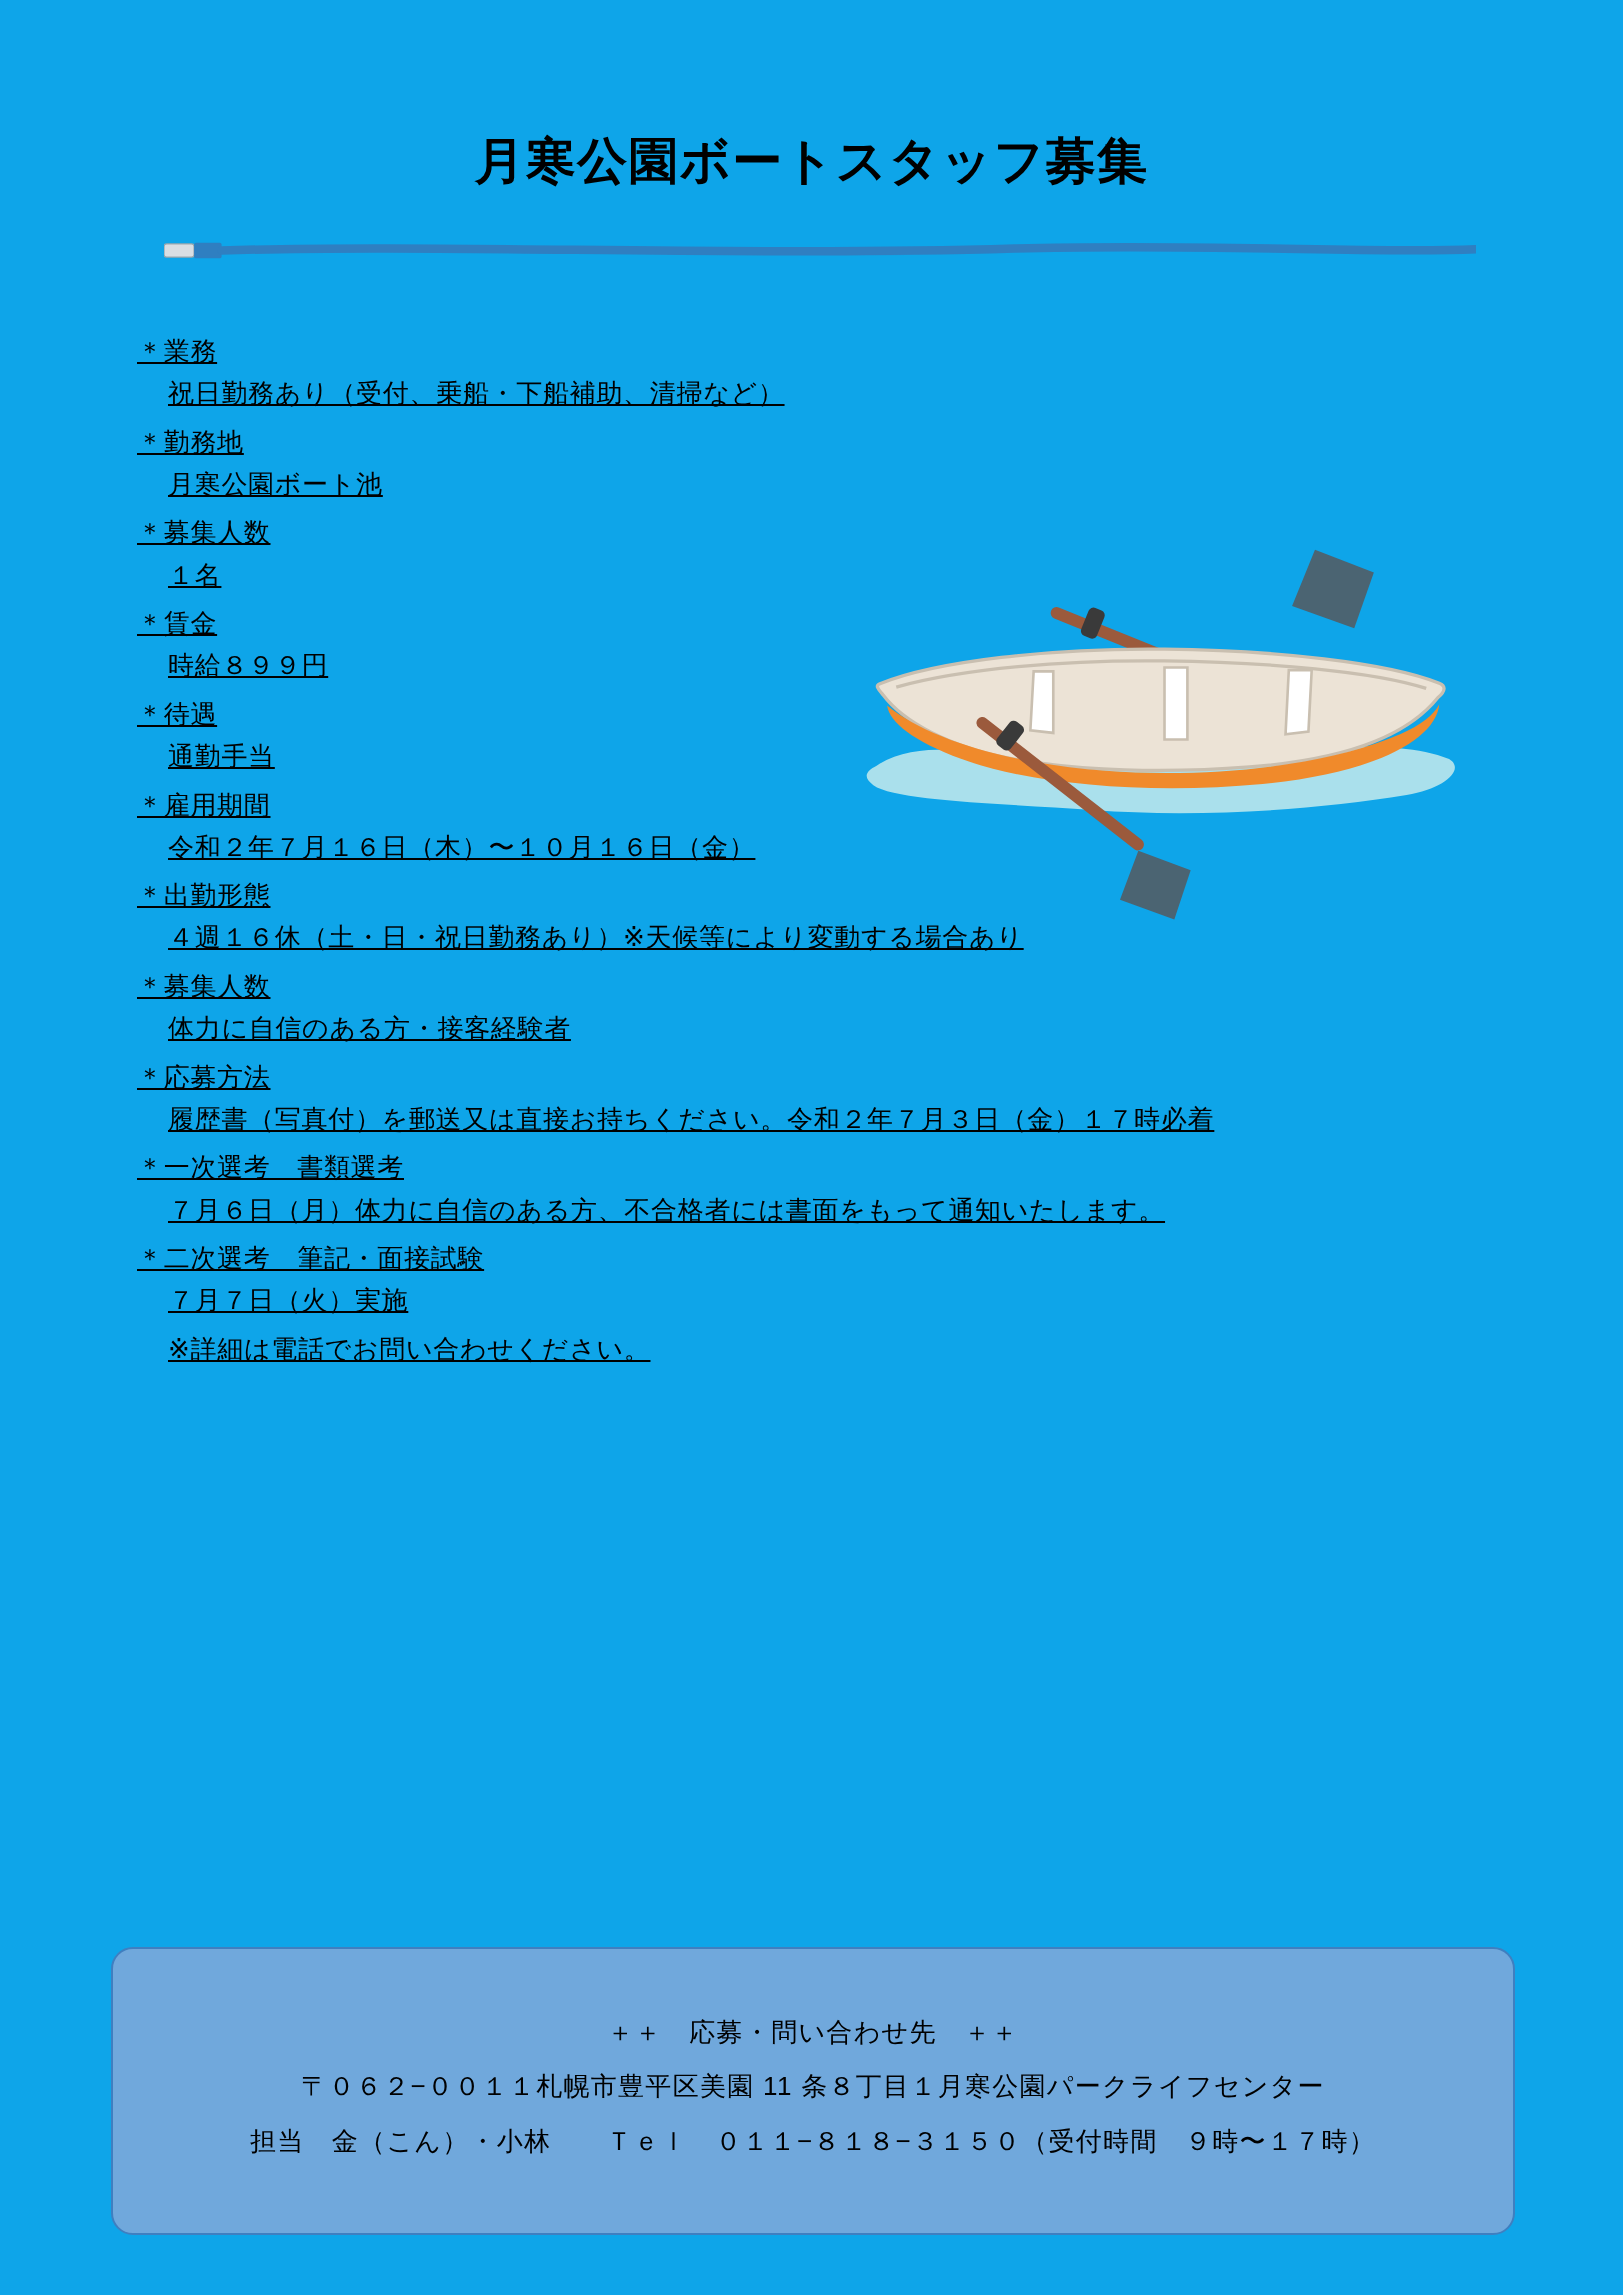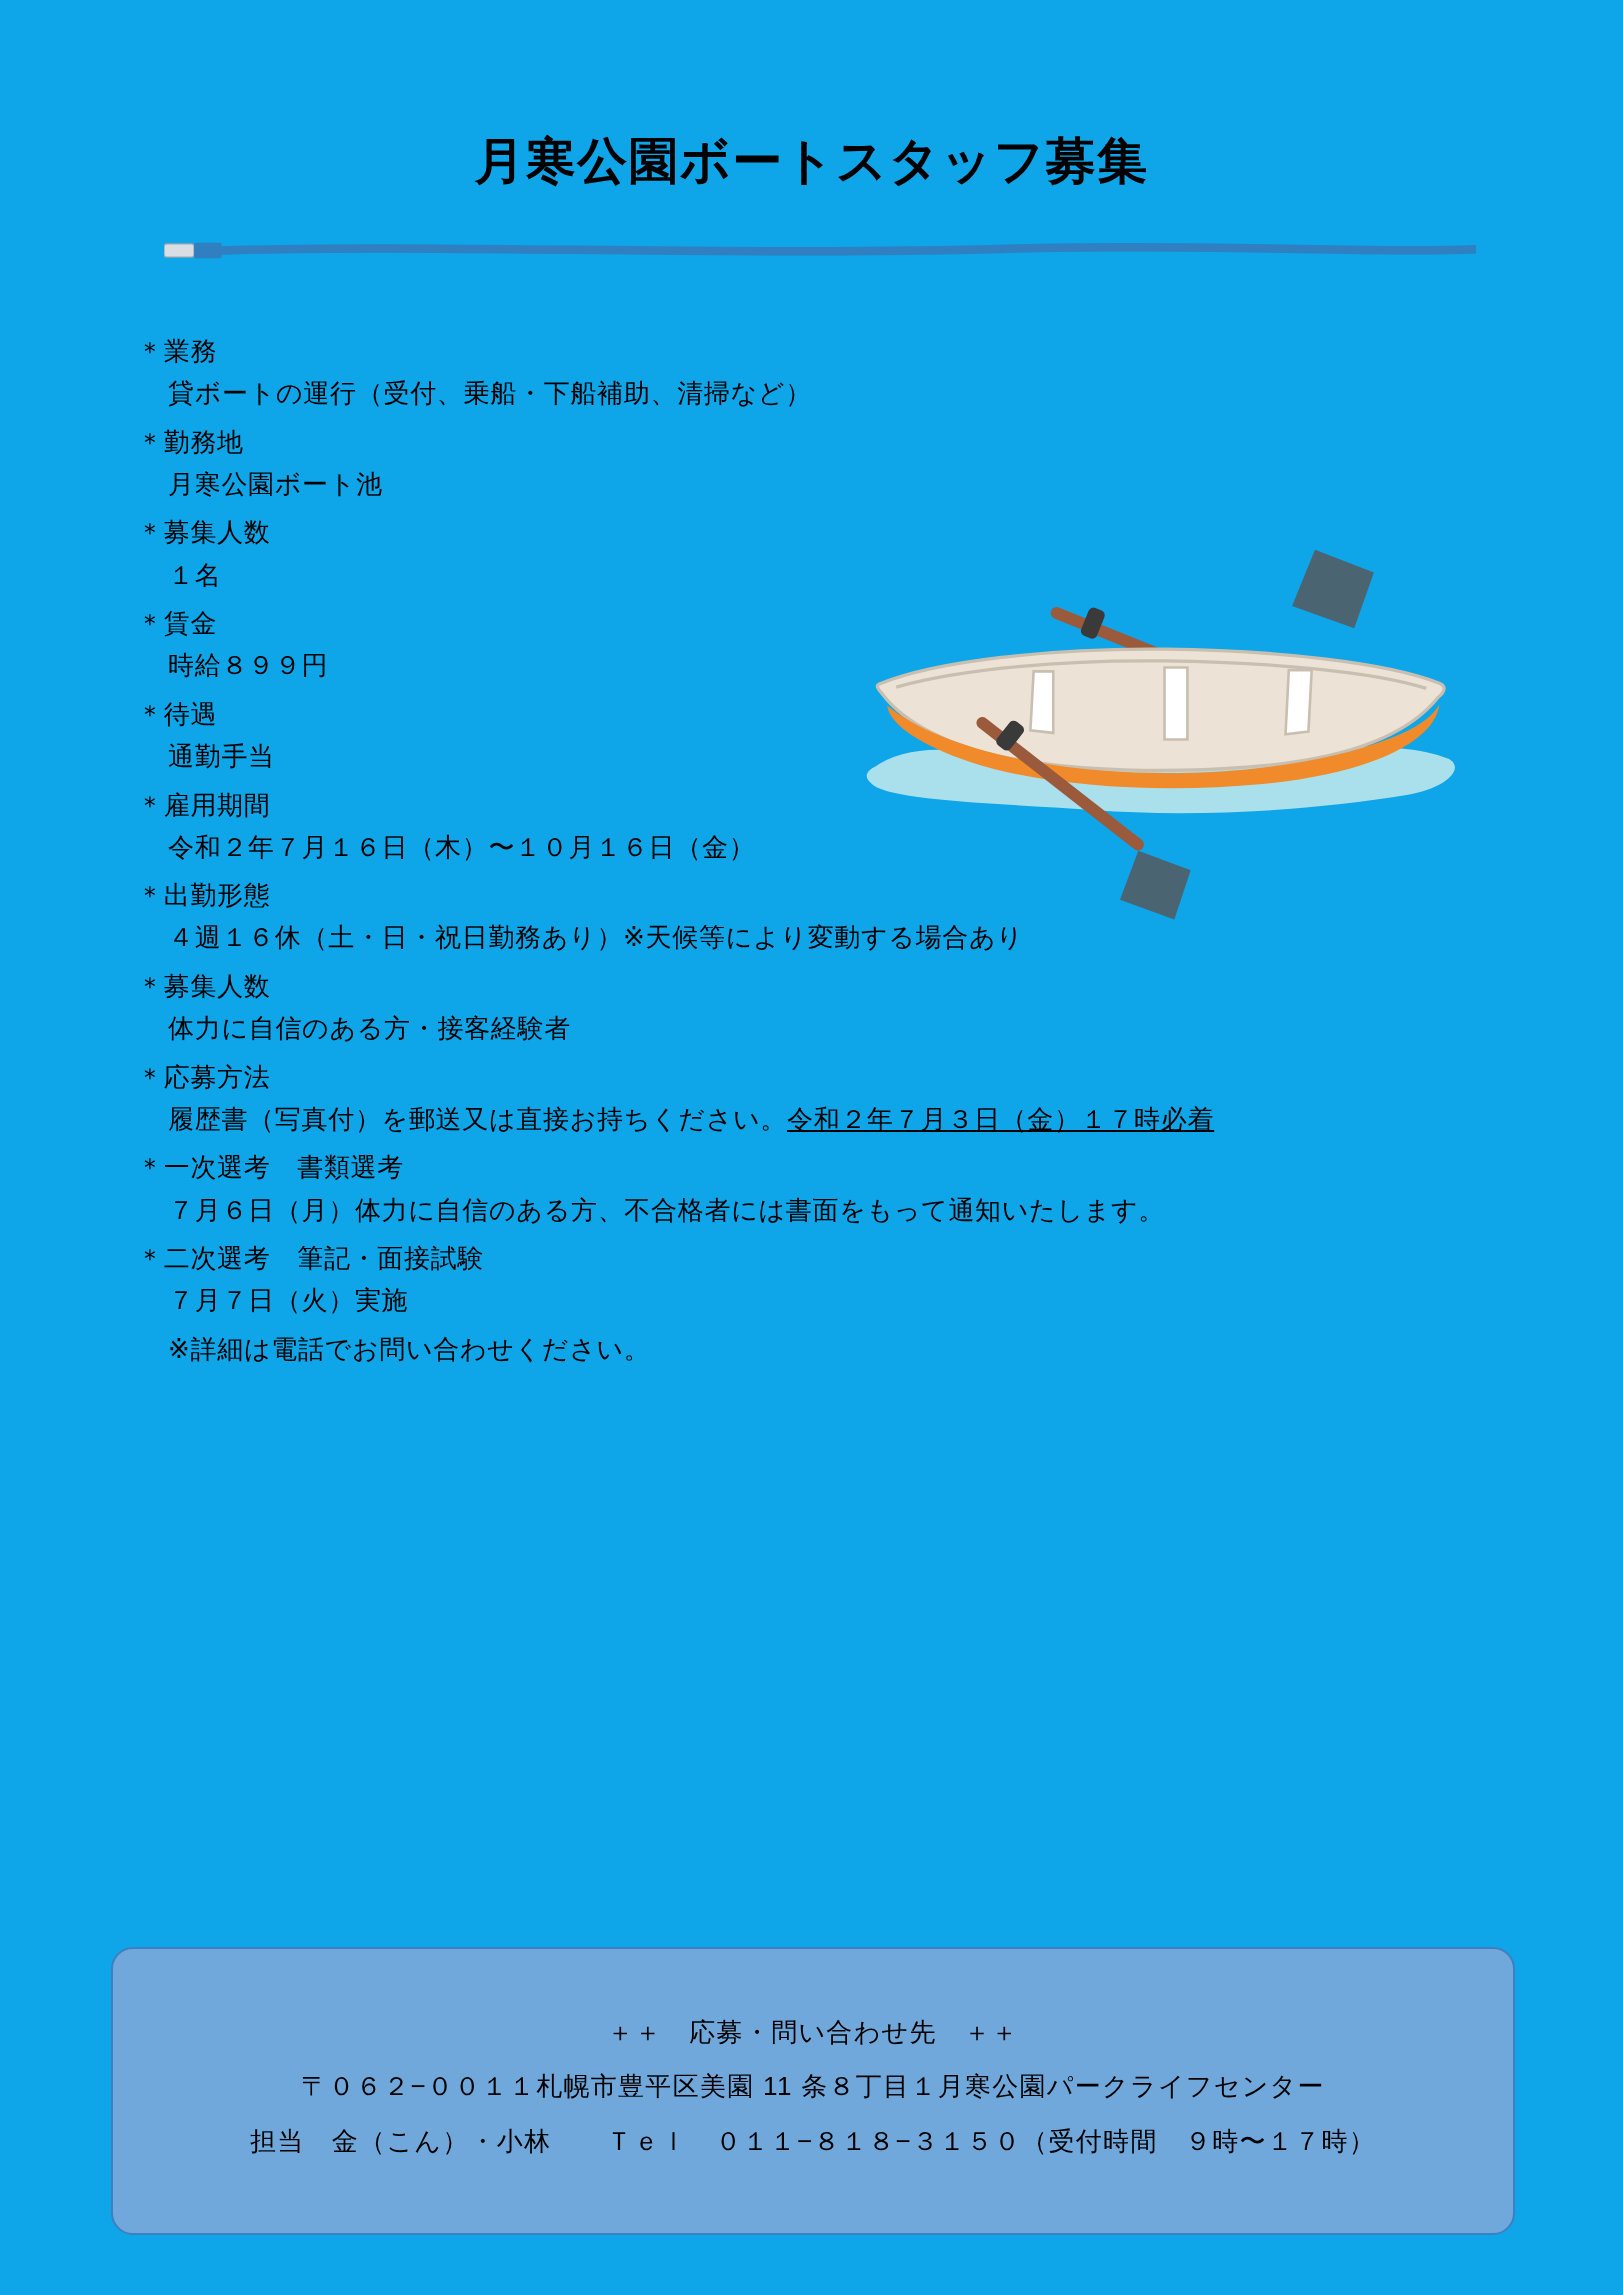--- a/index.html
+++ b/index.html
@@ -41,20 +41,21 @@
     width: 1312px;
     height: 17px;
   }
 
   
   .content {
     position: absolute;
     top: 330px;
     left: 137px;
     width: 1361px;
+    text-decoration: underline;
   }
   .entry {
     margin-bottom: 6.5px;
   }
   .entry-head {
     font-size: 26px;
     line-height: 1.62;
     letter-spacing: 0.7px;
     white-space: pre;
   }
@@ -124,21 +125,21 @@
   <svg class="title-rule" viewBox="0 0 2005 26" preserveAspectRatio="none">
     <rect x="0" y="3" width="46" height="20" rx="4" fill="#d8dee3" stroke="#9aa6ad" stroke-width="2"></rect>
     <rect x="46" y="1" width="42" height="24" rx="3" fill="#2f7fc1"></rect>
     <path d="M88 13 C 400 3, 900 22, 1300 10 C 1600 2, 1850 18, 2004 11" stroke="#2f7fc1" stroke-width="13" fill="none" stroke-linecap="round"></path>
   </svg>
 
   <div class="content">
 
     <div class="entry">
       <div class="entry-head">＊業務</div>
-      <div class="entry-body">貸ボートの運行（受付、乗船・下船補助、清掃など）</div>
+      <div class="entry-body">祝日勤務あり（受付、乗船・下船補助、清掃など）</div>
     </div>
 
     <div class="entry">
       <div class="entry-head">＊勤務地</div>
       <div class="entry-body">月寒公園ボート池</div>
     </div>
 
     <div class="entry">
       <div class="entry-head">＊募集人数</div>
       <div class="entry-body">１名</div>

